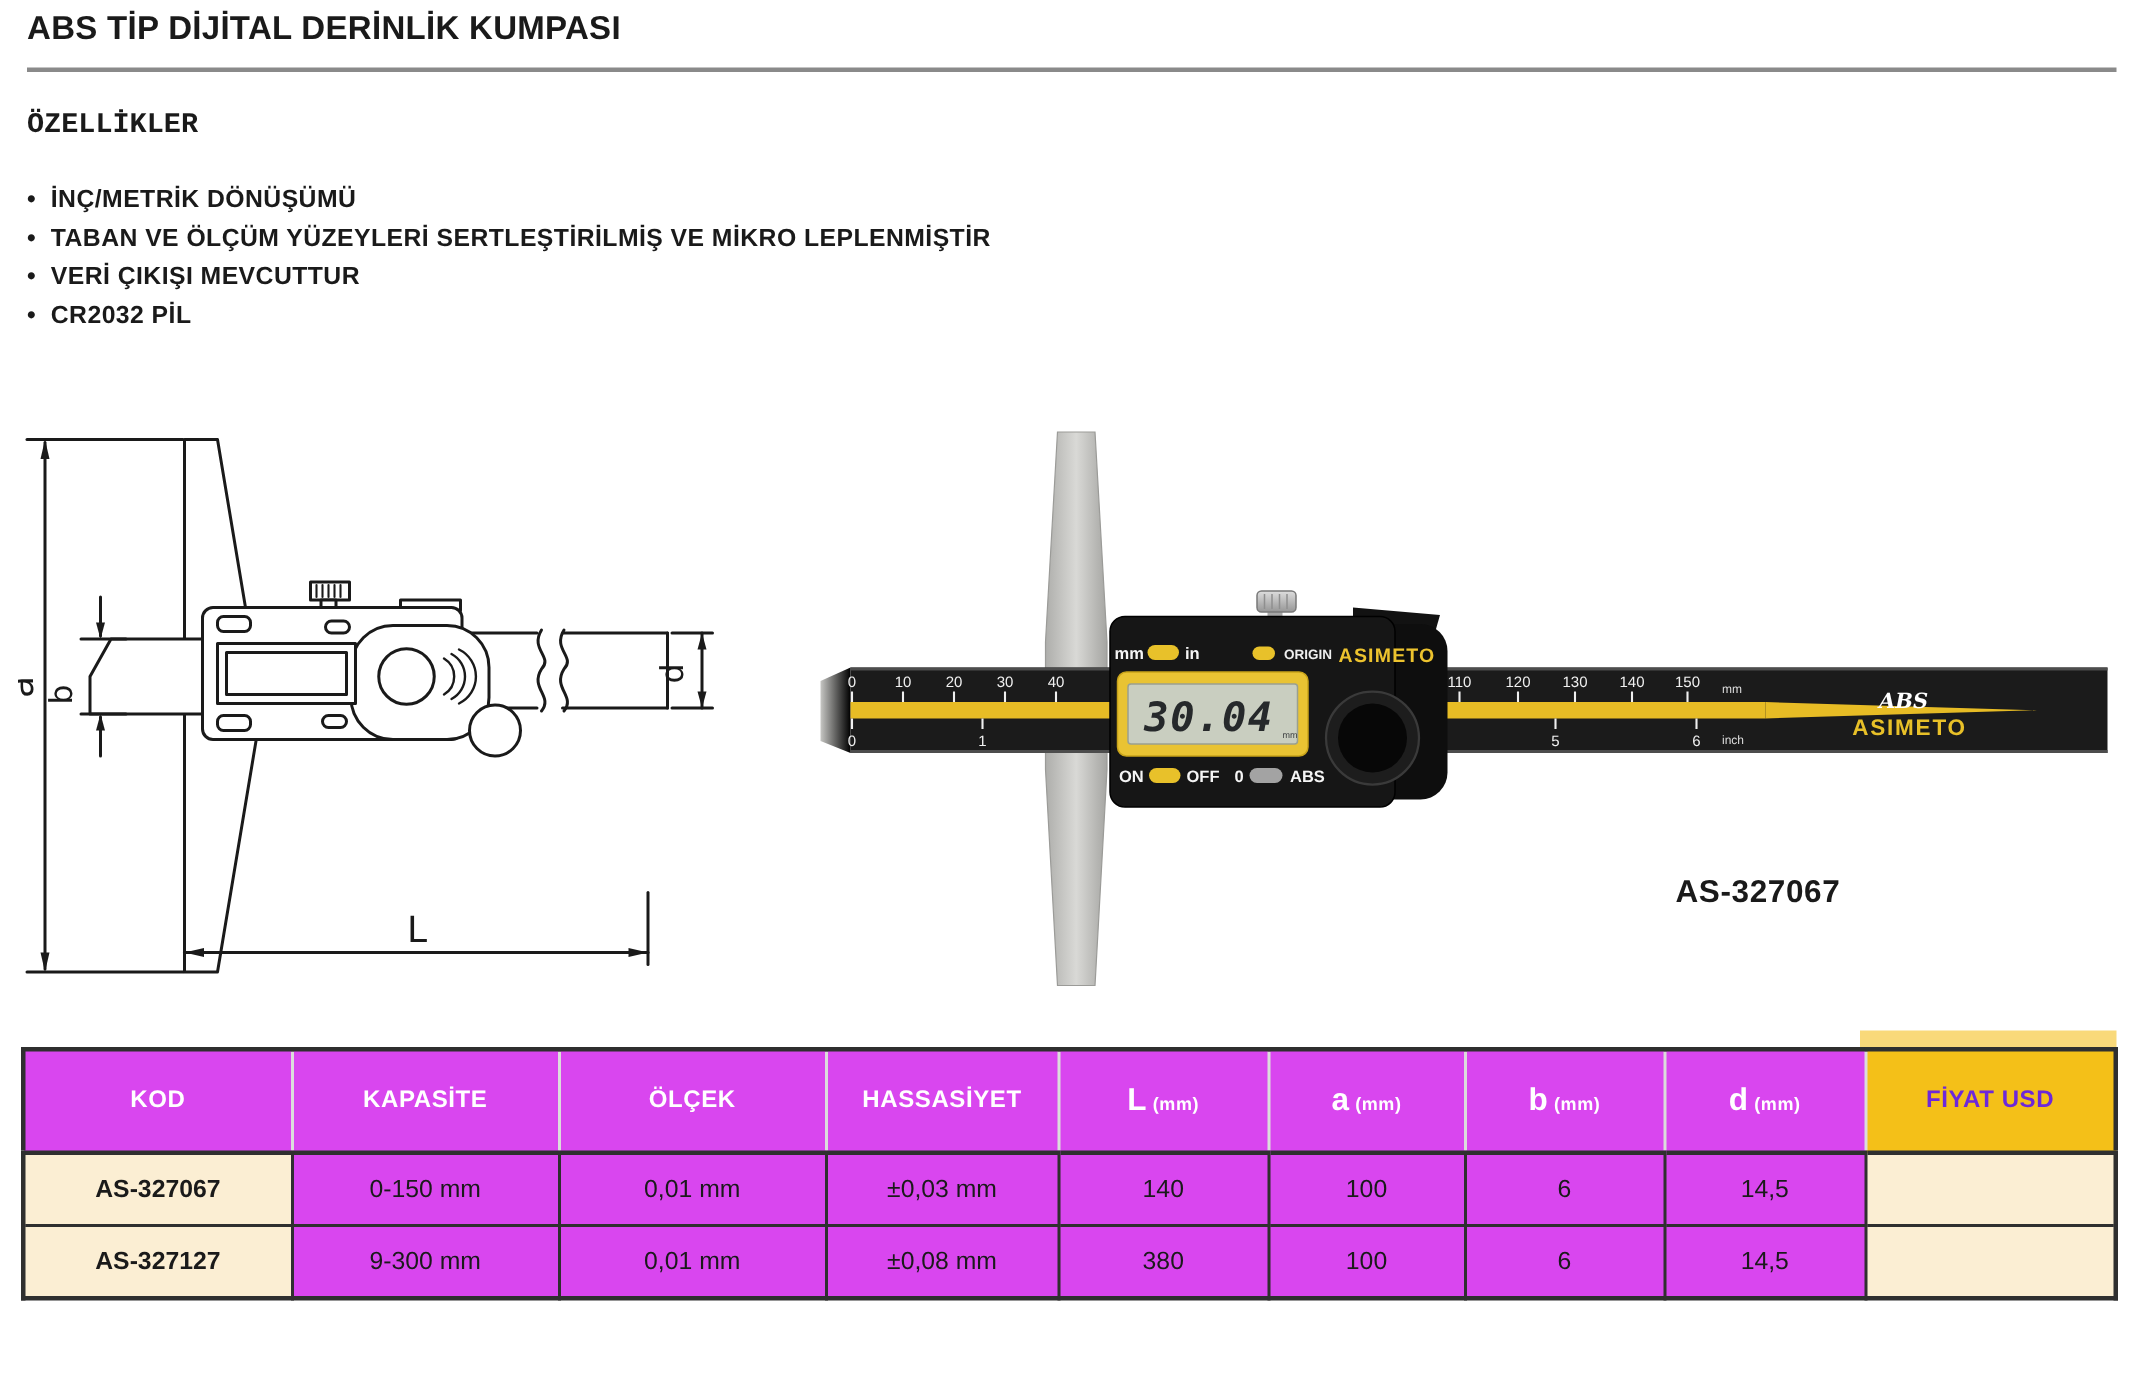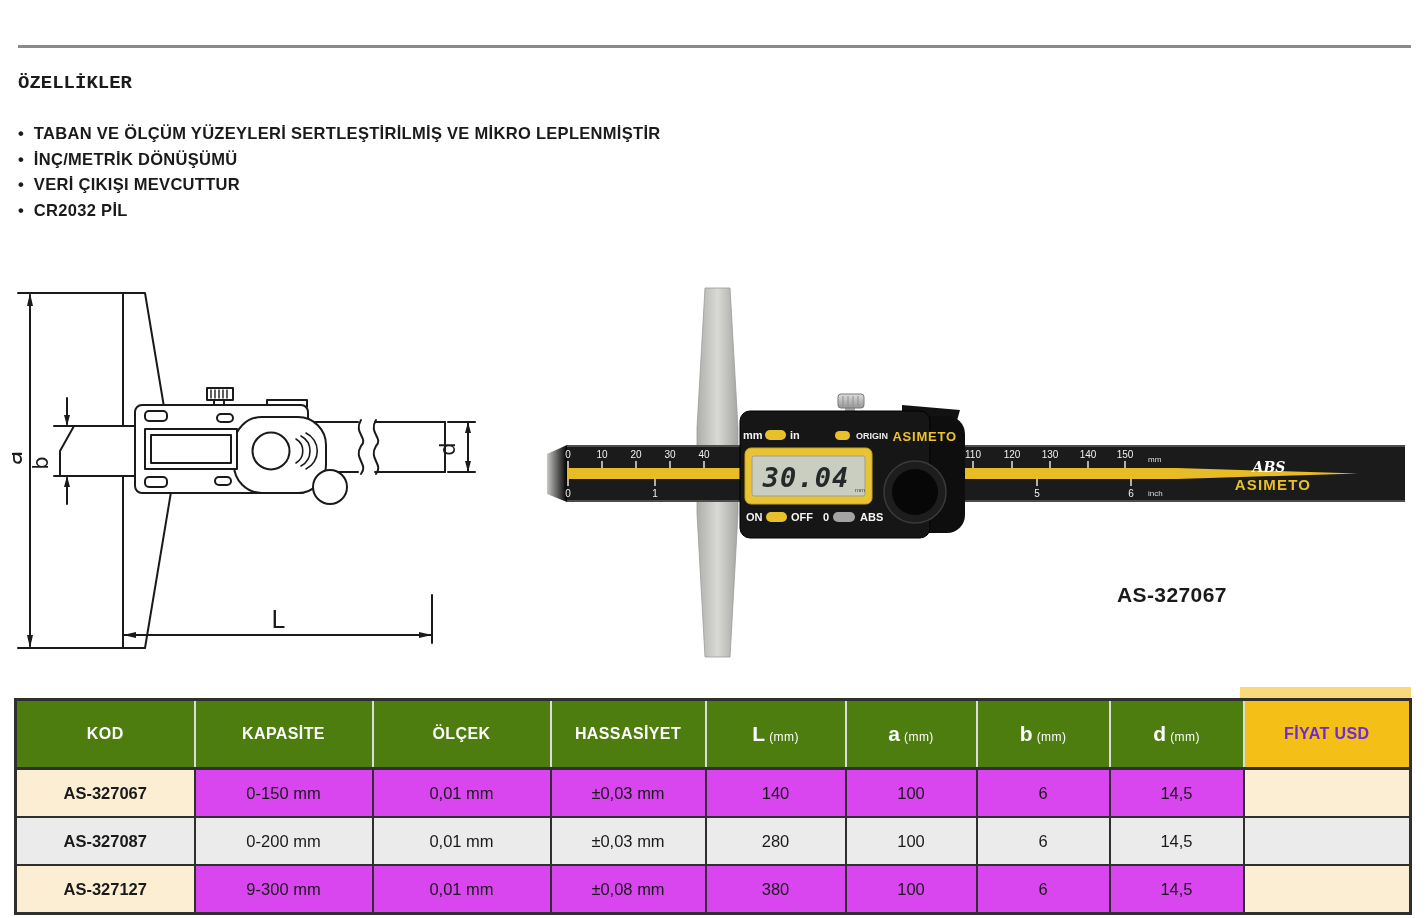--- a/index.html
+++ b/index.html
@@ -11,26 +11,26 @@
   .section-heading{position:absolute;left:18px;top:72px;margin:0;font-size:19px;font-weight:800;font-family:Liberation Mono, monospace;}
   .feature-list{position:absolute;left:18px;top:121px;margin:0;padding:0;list-style:none;}
   .feature-list li{font-size:16.5px;font-weight:700;line-height:25.5px;letter-spacing:.3px;white-space:nowrap;}
   .feature-list li::before{content:"\2022\00a0\00a0";}
   .drawing-svg{position:absolute;left:12px;top:283px;}
   .photo-svg{position:absolute;left:540px;top:278px;}
   .model-label{position:absolute;left:1117px;top:583px;font-size:21px;font-weight:800;letter-spacing:.4px;z-index:3;}
   .price-tab{position:absolute;left:1240px;top:687px;width:171px;height:14px;background:#f9d97a;z-index:0;}
   .spec-table{position:absolute;left:14px;top:698px;z-index:1;border-collapse:collapse;table-layout:fixed;
         background:#fff;border:3px solid #2f2f2f;}
-  .spec-table th{background:#4d7c0f;color:#fff;font-size:16px;font-weight:700;height:64px;
+  .spec-table th{background:#d946ef;color:#fff;font-size:16px;font-weight:700;height:64px;
         border-right:2px solid #dcdcdc;border-bottom:3px solid #2f2f2f;text-align:center;letter-spacing:.4px;}
   .spec-table th:last-child{border-right:none;}
   .spec-table th.accent{background:#f4c018;color:#6d28d9;border-left:2px solid #2f2f2f;}
   .hdr-main{font-size:21px;font-weight:800;}
-  .hdr-sub{font-size:12px;font-weight:400;}
+  .hdr-sub{font-size:12px;font-weight:700;}
   .spec-table td{border:2px solid #2f2f2f;height:44px;text-align:center;font-size:16.5px;background:#d946ef;}
   .spec-table tr.alt td{background:#ebebeb;}
   .spec-table td.cell-kod{background:#fbeed3;font-weight:800;}
   .spec-table td.cell-fiyat{background:#fbeed3;}
   
   .dim-label{font-family:"DejaVu Sans",sans-serif;font-size:24px;fill:#1a1a1a;}
   .dim-label-sm{font-family:"DejaVu Sans",sans-serif;font-size:21px;fill:#1a1a1a;}
   .scale-num{font-family:"Liberation Sans",sans-serif;font-size:10px;fill:#f0f0f0;text-anchor:middle;}
   .scale-unit{font-family:"Liberation Sans",sans-serif;font-size:8px;fill:#dddddd;}
   .unit-label{font-family:"Liberation Sans",sans-serif;font-size:11px;font-weight:700;fill:#f5f5f5;}
@@ -41,25 +41,26 @@
   .abs-logo{font-family:"DejaVu Serif",serif;font-style:italic;font-weight:700;font-size:14px;fill:#ffffff;text-anchor:middle;}
   .lcd-digits{font-family:"DejaVu Sans Mono",monospace;font-style:italic;font-weight:700;font-size:27px;
         fill:#26292b;text-anchor:middle;letter-spacing:1px;}
   .lcd-mm{font-family:"Liberation Sans",sans-serif;font-size:6px;fill:#3a3d3e;}
 </style>
 </head>
 <body>
 
 <div class="page">
 
+  <h1 class="page-title">ABS TİP DİJİTAL DERİNLİK KUMPASI</h1>
   <div class="title-rule"></div>
   <h2 class="section-heading">ÖZELLİKLER</h2>
   <ul class="feature-list" id="feature-list">
+      <li>İNÇ/METRİK DÖNÜŞÜMÜ</li>
       <li>TABAN VE ÖLÇÜM YÜZEYLERİ SERTLEŞTİRİLMİŞ VE MİKRO LEPLENMİŞTİR</li>
-      <li>İNÇ/METRİK DÖNÜŞÜMÜ</li>
       <li>VERİ ÇIKIŞI MEVCUTTUR</li>
       <li>CR2032 PİL</li>
     </ul>
 
   <svg class="drawing-svg" width="470" height="372" viewBox="0 0 470 372">
     <g fill="none" stroke="#1a1a1a" stroke-width="2" stroke-linejoin="round" stroke-linecap="round">
 
       <polygon points="111,10 133,10 161,178 161,197 133,365 111,365" fill="#ffffff"></polygon>
 
       <g>
@@ -271,31 +272,20 @@
           <td class="cell-kod">AS-327067</td>
           <td>0-150 mm</td>
           <td>0,01 mm</td>
           <td>±0,03 mm</td>
           <td>140</td>
           <td>100</td>
           <td>6</td>
           <td>14,5</td>
           <td class="cell-fiyat"></td>
         </tr>
-        <tr class="alt">
-          <td class="cell-kod">AS-327087</td>
-          <td>0-200 mm</td>
-          <td>0,01 mm</td>
-          <td>±0,03 mm</td>
-          <td>280</td>
-          <td>100</td>
-          <td>6</td>
-          <td>14,5</td>
-          <td class="cell-fiyat"></td>
-        </tr>
         <tr>
           <td class="cell-kod">AS-327127</td>
           <td>9-300 mm</td>
           <td>0,01 mm</td>
           <td>±0,08 mm</td>
           <td>380</td>
           <td>100</td>
           <td>6</td>
           <td>14,5</td>
           <td class="cell-fiyat"></td>

